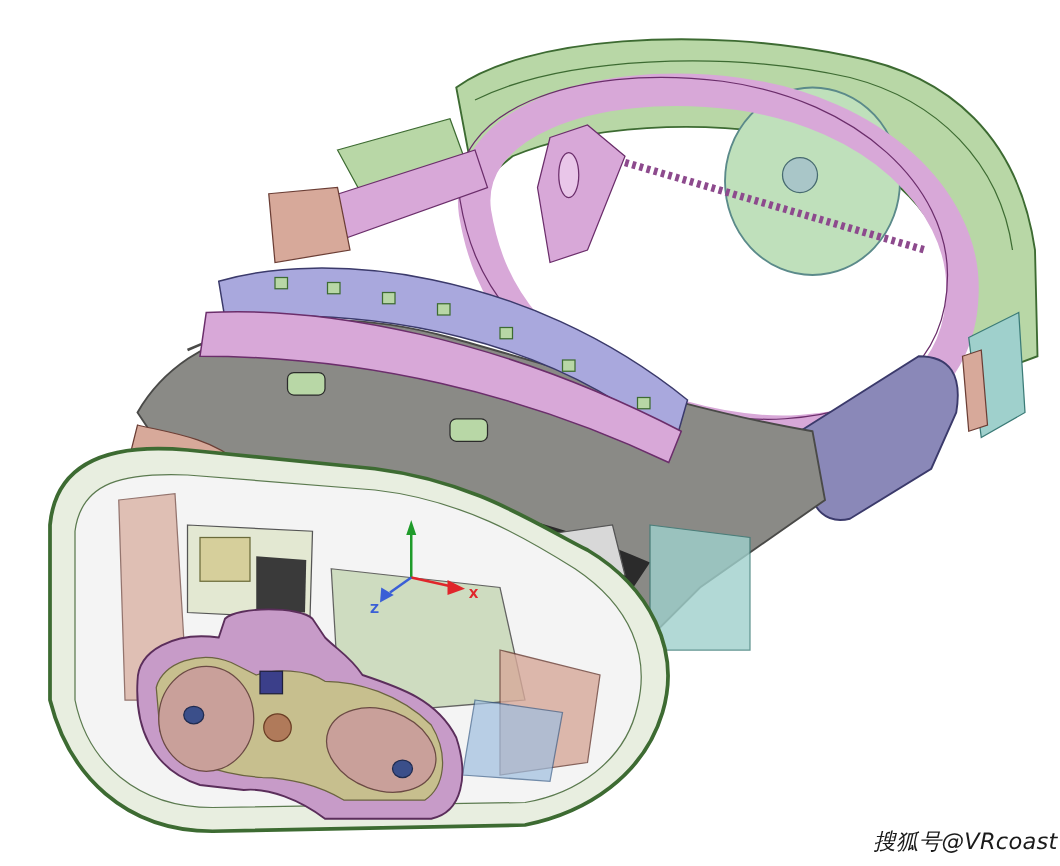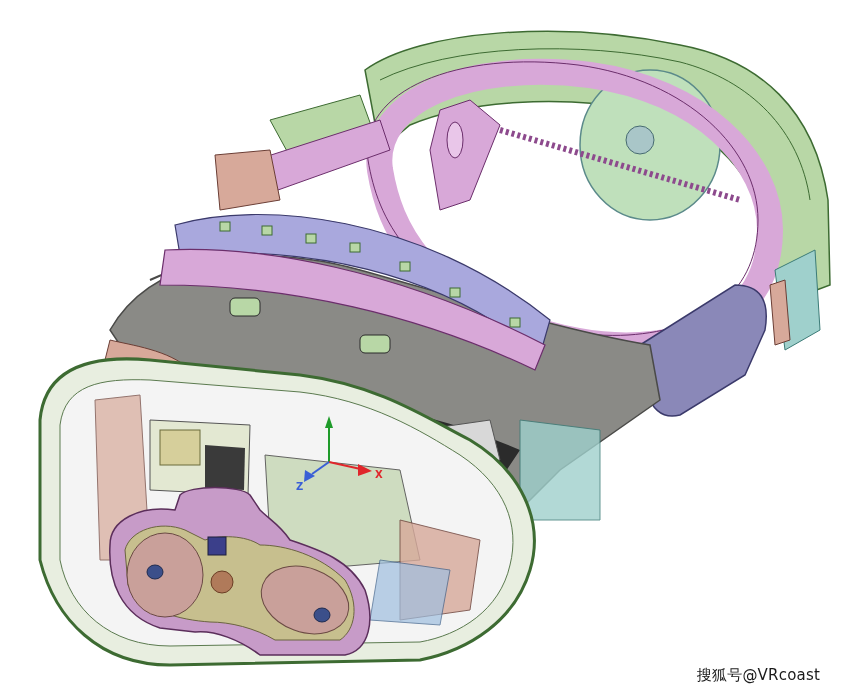--- a/index.html
+++ b/index.html
@@ -1,18 +1,18 @@
 <!DOCTYPE html>
 <html><head>
 <meta charset="utf-8">
 <style>
   html, body { margin:0; padding:0; background:#ffffff; }
   body { width:848px; height:693px; position:relative; overflow:hidden; font-family:"DejaVu Sans", sans-serif; }
   #canvas { position:absolute; left:0; top:0; width:848px; height:693px; }
-  .watermark { position:absolute; right:28px; bottom:8px; font-family:"DejaVu Sans", sans-serif; font-size:15px; color:#1a1a1a; letter-spacing:0.2px; }
+  .watermark { position:absolute; right:2px; bottom:8px; font-family:"DejaVu Sans", sans-serif; font-size:18px; color:#1a1a1a; letter-spacing:0.2px;font-style:italic; }
   .axis-label { font-family:"DejaVu Sans", sans-serif; font-size:10px; font-weight:bold; }
 </style>
 </head>
 <body>
 
 <svg id="canvas" viewBox="0 0 848 693" xmlns="http://www.w3.org/2000/svg">
 
   <g>
     <path d="M365,70 C420,30 560,20 680,45 C760,60 815,110 828,200 L830,285 L790,300 L770,250 C760,180 720,130 640,110 C560,95 470,100 410,125 L380,150 Z" fill="#b8d7a6" stroke="#3d6b32" stroke-width="1.5"></path>
     <path d="M380,80 C450,45 580,40 680,62 C750,80 800,130 810,200" fill="none" stroke="#3d6b32" stroke-width="1"></path>

